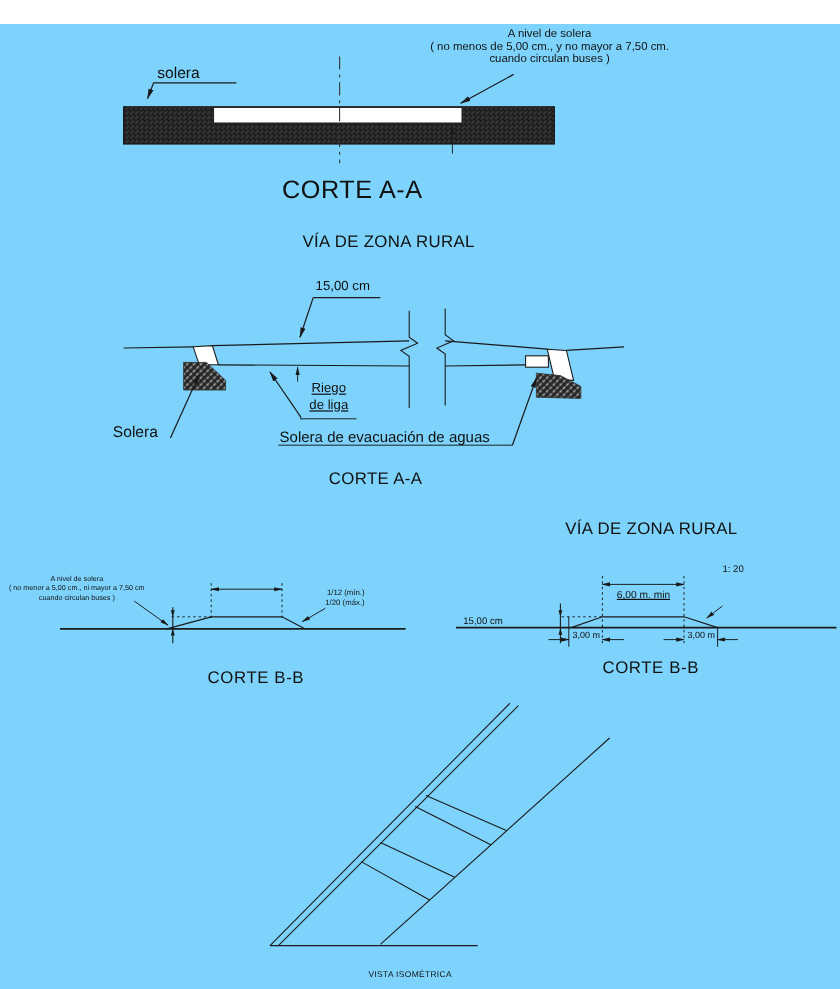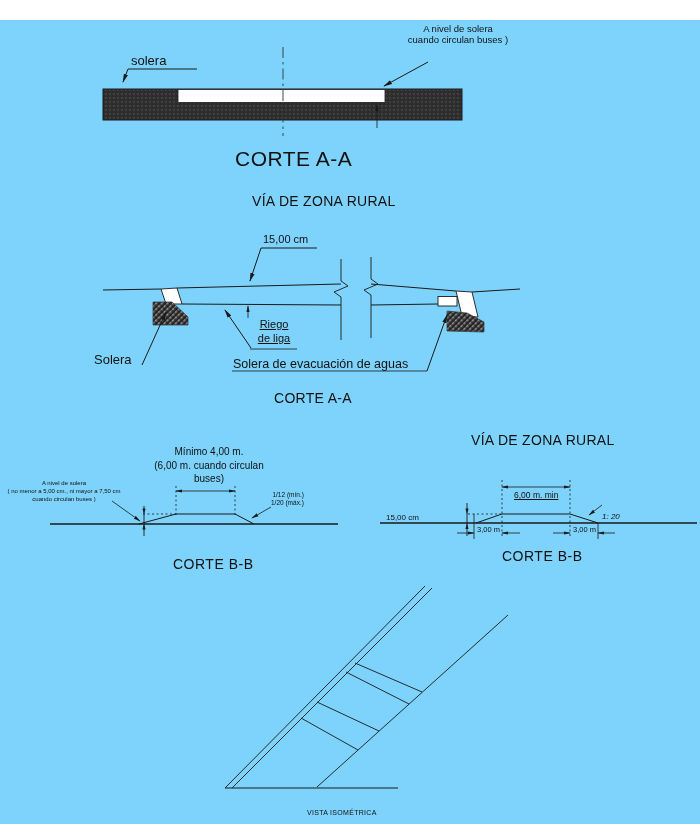--- a/index.html
+++ b/index.html
@@ -19,21 +19,21 @@
   .title-aa-prof{left:274px;top:370px;font-size:14px;letter-spacing:.3px;}
   .min-dim{left:139px;top:425px;width:140px;font-size:10px;line-height:13.5px;}
   .ann-bbl{left:0px;top:459px;width:128px;font-size:6px;line-height:8px;}
   .slope-dims{left:271px;top:471px;font-size:6.5px;line-height:8px;}
   .title-bbl{left:173px;top:536px;font-size:14px;letter-spacing:.5px;}
   .heading-bbr{left:471px;top:412px;font-size:14px;letter-spacing:.3px;}
   .dim-600{left:514px;top:470px;font-size:8.5px;text-decoration:underline;}
   .dim-1500r{left:386px;top:493px;font-size:8px;}
   .dim-300l{left:477px;top:505px;font-size:7.5px;}
   .dim-300r{left:573px;top:505px;font-size:7.5px;}
-  .slope-120{left:602px;top:492px;font-size:8px;font-style:italic;}
+  .slope-120{left:602px;top:450px;font-size:8px;}
   .title-bbr{left:502px;top:528px;font-size:14px;letter-spacing:.5px;}
   .vista-title{left:307px;top:789px;font-size:7px;letter-spacing:.3px;}
   .nota{left:341px;top:808px;font-size:6px;color:#333;}
 </style>
 </head>
 <body>
 
 <div class="canvas">
 
   <svg class="linework" width="700" height="824" viewBox="0 0 700 824" stroke="#1a1a1a" stroke-width="1" fill="none" stroke-linecap="butt">
@@ -125,39 +125,36 @@
       <line x1="317" y1="767" x2="508" y2="595"></line>
       <line x1="355" y1="643" x2="422" y2="672"></line>
       <line x1="346" y1="652" x2="409" y2="684"></line>
       <line x1="317" y1="682" x2="379" y2="711"></line>
       <line x1="301" y1="698" x2="358" y2="730"></line>
     </g>
   </svg>
 
   <div class="lbl ann-top ctr">
     <div>A nivel de solera</div>
+    <div>( no menos de 5,00 cm., y no mayor a 7,50 cm.</div>
     <div>cuando circulan buses )</div>
   </div>
   <div class="lbl solera-top">solera</div>
   <div class="lbl title-aa-plan">CORTE A-A</div>
 
   <div class="lbl heading-profile">VÍA DE ZONA RURAL</div>
   <div class="lbl dim-15">15,00 cm</div>
   <div class="lbl riego ctr">
     <div>Riego</div>
     <div>de liga</div>
   </div>
   <div class="lbl solera-prof">Solera</div>
   <div class="lbl sistema">Solera de evacuación de aguas</div>
   <div class="lbl title-aa-prof">CORTE A-A</div>
 
-  <div class="lbl min-dim ctr">
-    <div>Mínimo 4,00 m.</div>
-    <div>(6,00 m. cuando circulan buses)</div>
-  </div>
   <div class="lbl ann-bbl ctr">
     <div>A nivel de solera</div>
     <div>( no menor a 5,00 cm., ni mayor a 7,50 cm</div>
     <div>cuando circulan buses )</div>
   </div>
   <div class="lbl slope-dims">
     <div>1/12 (mín.)</div>
     <div>1/20 (máx.)</div>
   </div>
   <div class="lbl title-bbl">CORTE B-B</div>

